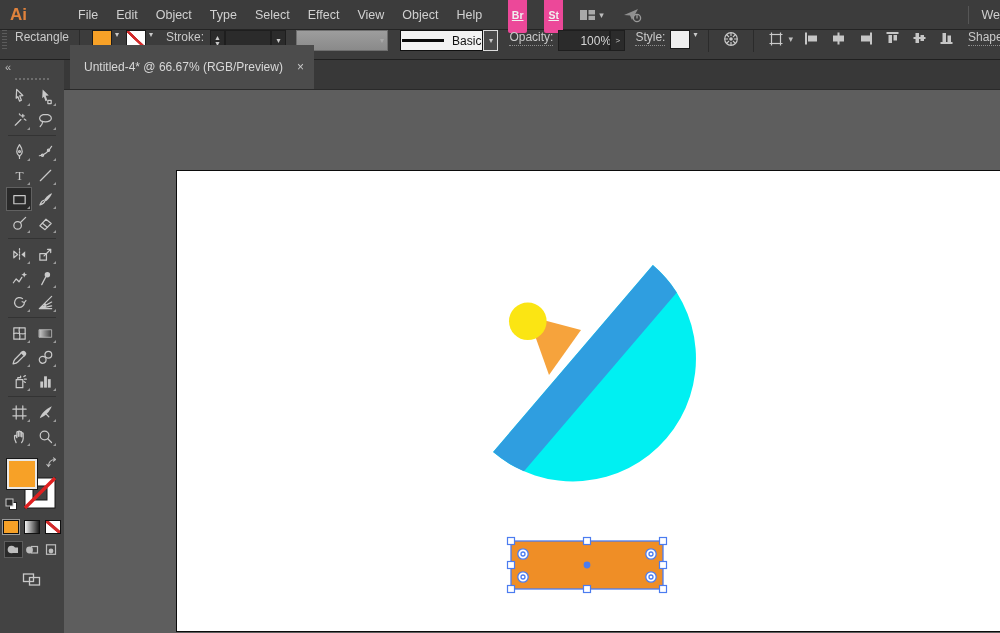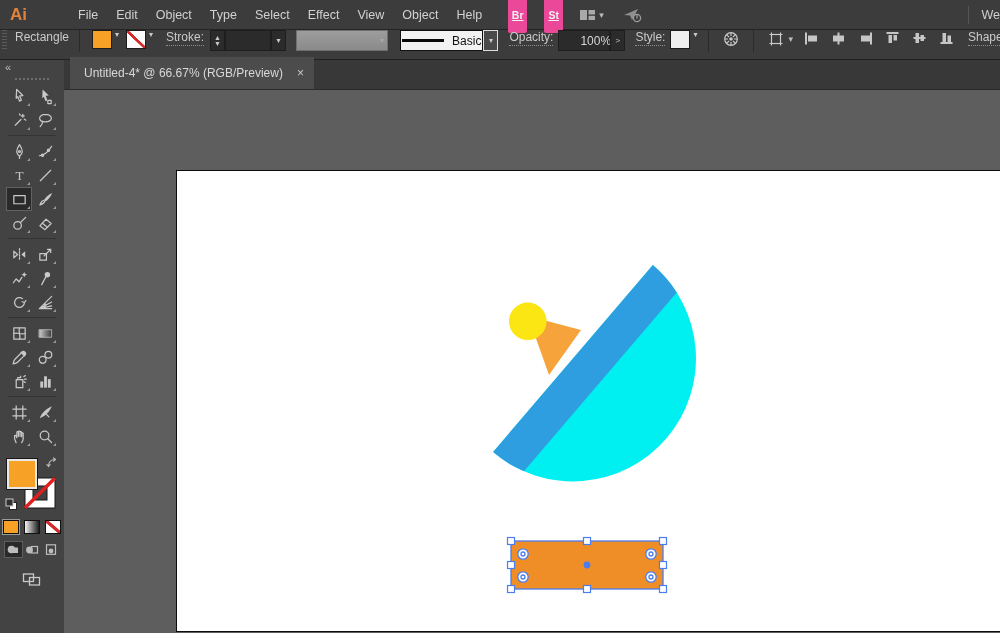--- a/index.html
+++ b/index.html
@@ -80,21 +80,21 @@
   .mode-btn { width:19px; height:17px; display:flex; align-items:center; justify-content:center; }
   .mode-btn svg { width:16px; height:15px; stroke:#BDBDBD; fill:none; stroke-width:1.2; }
   .mode-btn svg .f { fill:#BDBDBD; stroke:none; }
   .mode-btn.sel { background:#2A2A2A; box-shadow:inset 0 0 0 1px #5d5d5d; }
   .screen-mode { margin-top:12px; }
   .screen-mode svg { width:22px; height:18px; stroke:#C9C9C9; fill:none; stroke-width:1.3; }
 
   
   .docarea { flex:1; display:flex; flex-direction:column; min-width:0; }
   .tabrow { height:30px; background:#383838; display:flex; align-items:flex-end; border-bottom:1px solid #2A2A2A; }
-  .tab { height:32px; background:#4C4C4C; margin-left:6px; display:flex; align-items:center; padding:0 10px 0 14px; }
+  .tab { height:44px; background:#4C4C4C; margin-left:6px; display:flex; align-items:center; padding:0 10px 0 14px; }
   .tab-title { font-size:12px; color:#D8D8D8; }
   .tab-close { margin-left:14px; color:#C9C9C9; font-size:12px; }
 
   .canvas { position:relative; flex:1; background:#5E5E5E; overflow:hidden; }
   .artboard { position:absolute; left:112px; top:80px; width:900px; height:462px; background:#FFF; border:1px solid #0C0C0C; }
   .art { position:absolute; left:0; top:0; }
 </style>
 </head>
 <body>
 

